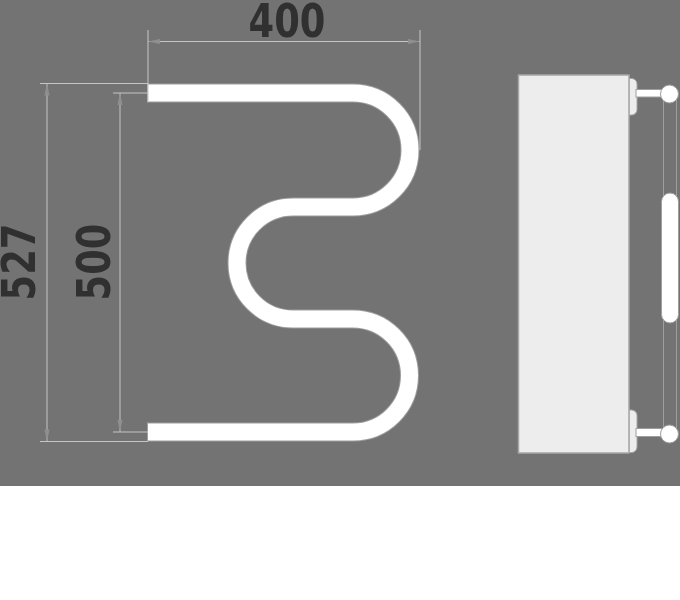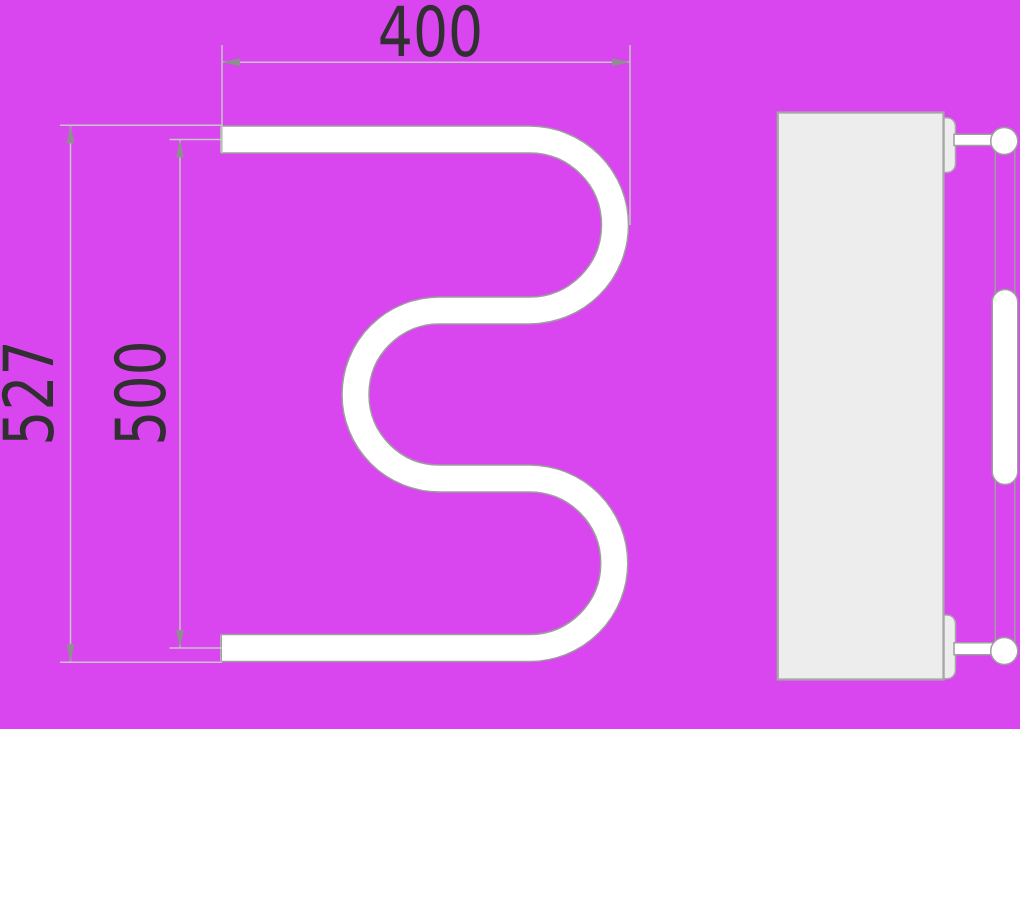--- a/index.html
+++ b/index.html
@@ -1,21 +1,22 @@
 <!DOCTYPE html>
 <html><head>
 <meta charset="utf-8">
 <style>
   html, body { margin: 0; padding: 0; background: #ffffff; }
   #stage {
     position: relative;
     width: 680px;
     height: 486px;
-    background: #d946ef;
+    background: #737373;
     overflow: hidden;
+    font-weight: bold;
   }
   svg { display: block; }
 
   
   .ext-line, .dim-line { stroke: #c6c6c6; stroke-width: 1; fill: none; }
   .arrow { fill: #8f8f8f; stroke: none; }
   .dim-text {
     fill: #303030;
     font-family: "DejaVu Sans", "Liberation Sans", sans-serif;
     font-size: 46px;

